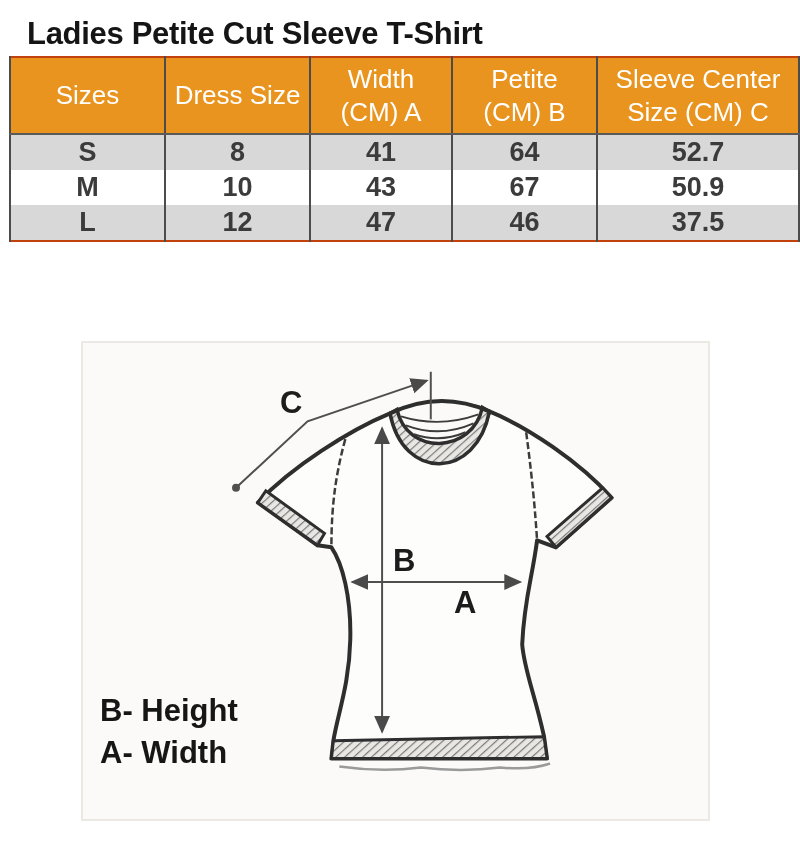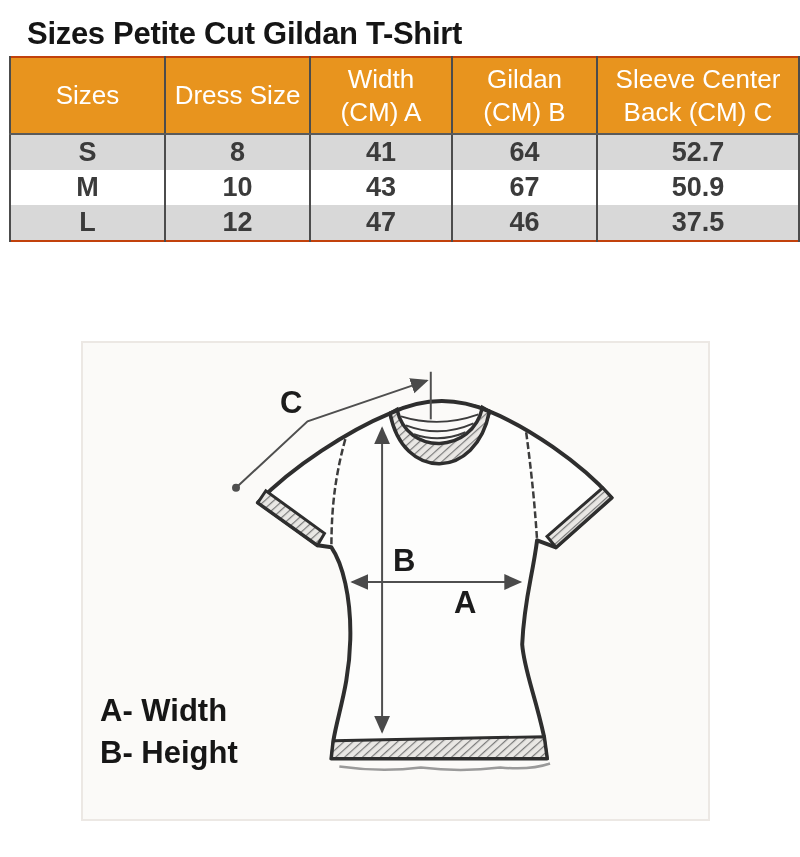--- a/index.html
+++ b/index.html
@@ -43,21 +43,21 @@
   .dlabel-b{left:310px;top:202px;}
   .dlabel-c{left:197px;top:44px;}
   .legend{position:absolute;left:17px;top:347px;}
   .legend-line{
     font-size:31px;font-weight:bold;color:#161616;line-height:42px;white-space:nowrap;
   }
 </style>
 </head>
 <body>
 
-<div class="page-title">Sizes Petite Cut Gildan T-Shirt</div>
+<div class="page-title">Ladies Petite Cut Sleeve T-Shirt</div>
 
 <table class="size-table">
   <colgroup>
     <col style="width:155px">
       <col style="width:145px">
       <col style="width:142px">
     <col style="width:145px">
       <col style="width:202px">
   </colgroup>
   <thead>
@@ -68,26 +68,26 @@
       </th>
       <th>
         <span>Dress Size</span>
         <span></span>
       </th>
       <th>
         <span>Width</span>
         <span>(CM) A</span>
       </th>
       <th>
-        <span>Gildan</span>
+        <span>Petite</span>
         <span>(CM) B</span>
       </th>
       <th>
         <span>Sleeve Center</span>
-        <span>Back (CM) C</span>
+        <span>Size (CM) C</span>
       </th>
     </tr>
   </thead>
   <tbody>
     <tr class="row-alt">
       <td>S</td>
       <td>8</td>
       <td>41</td>
       <td>64</td>
       <td>52.7</td>
@@ -162,16 +162,16 @@
       <circle cx="154" cy="146" r="4" fill="#4f4f4f" stroke="none"></circle>
       <line x1="350" y1="29" x2="350" y2="77"></line>
     </g>
   </svg>
 
   <div class="dlabel dlabel-a">A</div>
   <div class="dlabel dlabel-b">B</div>
   <div class="dlabel dlabel-c">C</div>
 
   <div class="legend">
+    <div class="legend-line">B- Height</div>
     <div class="legend-line">A- Width</div>
-    <div class="legend-line">B- Height</div>
   </div>
 </div>
 
 </body></html>

